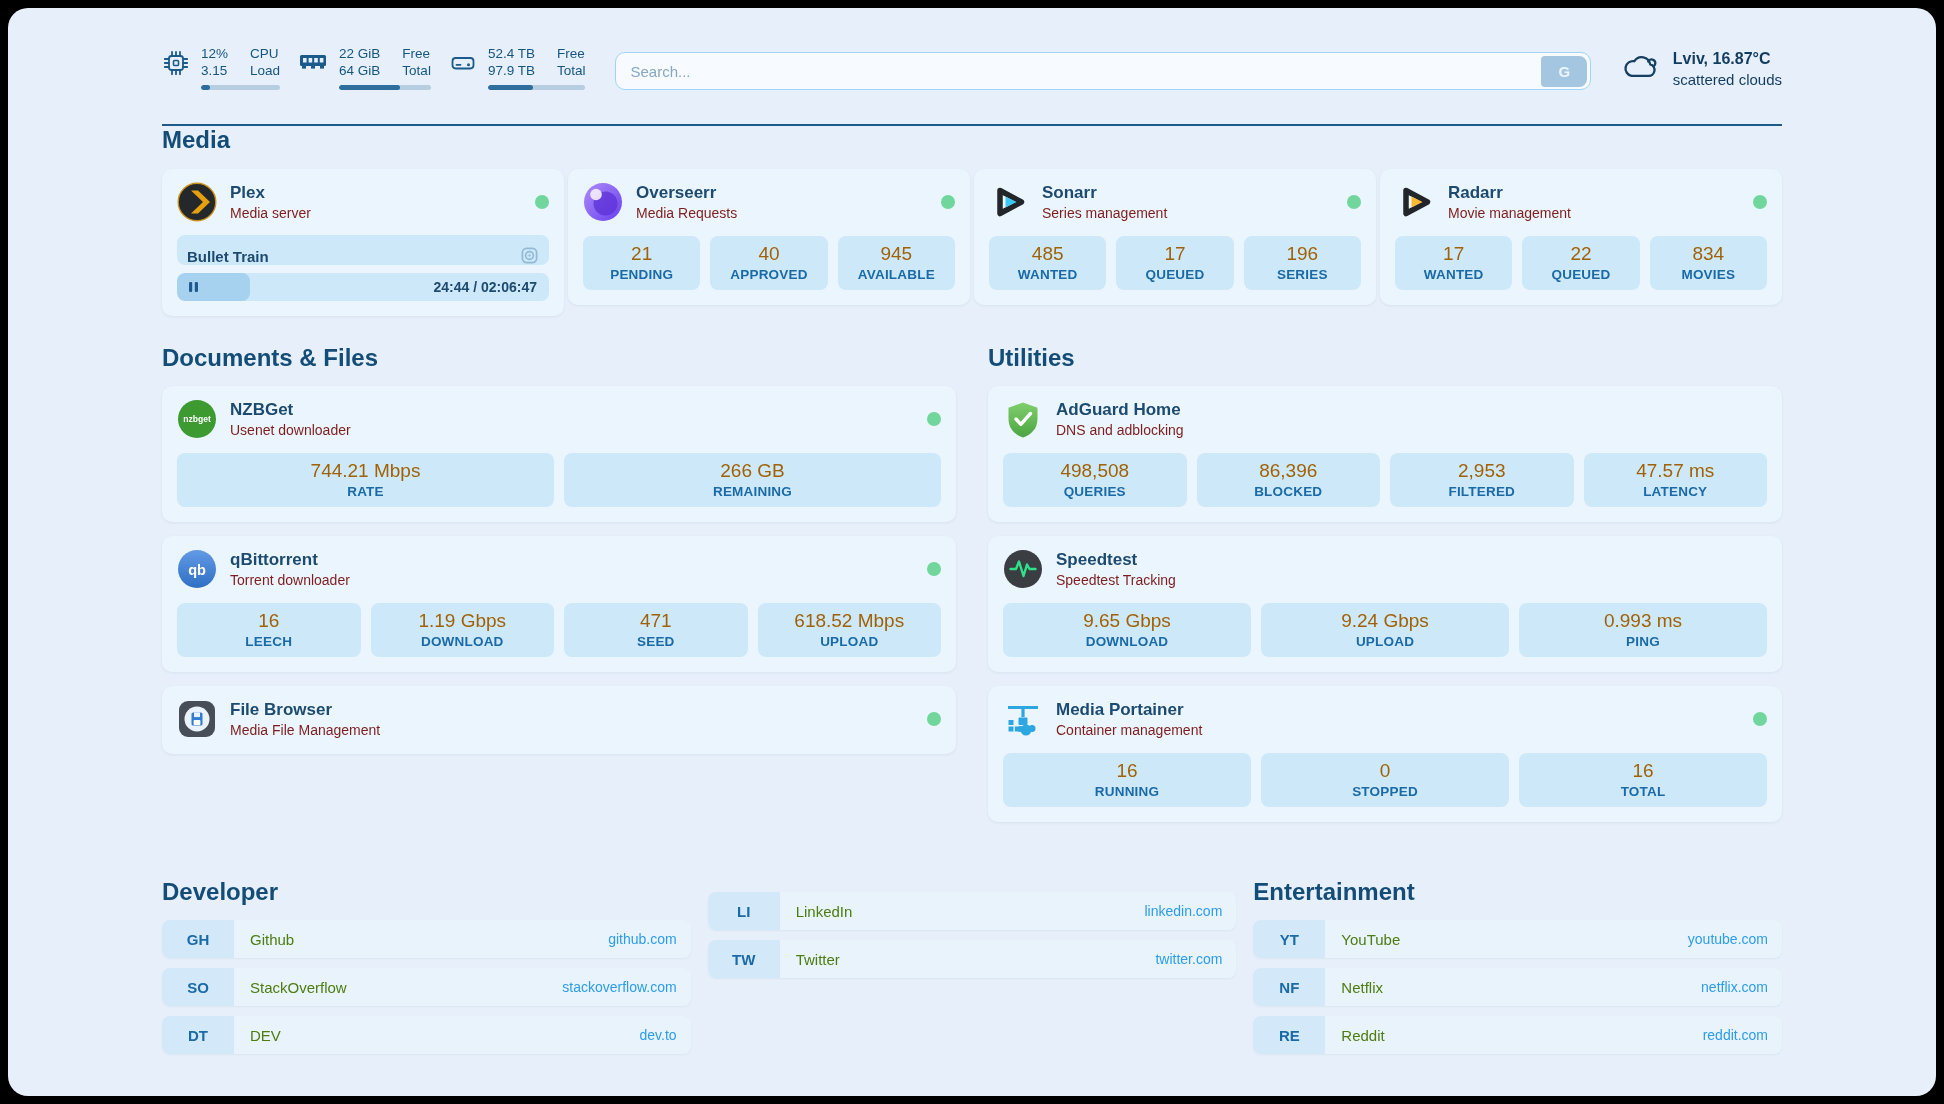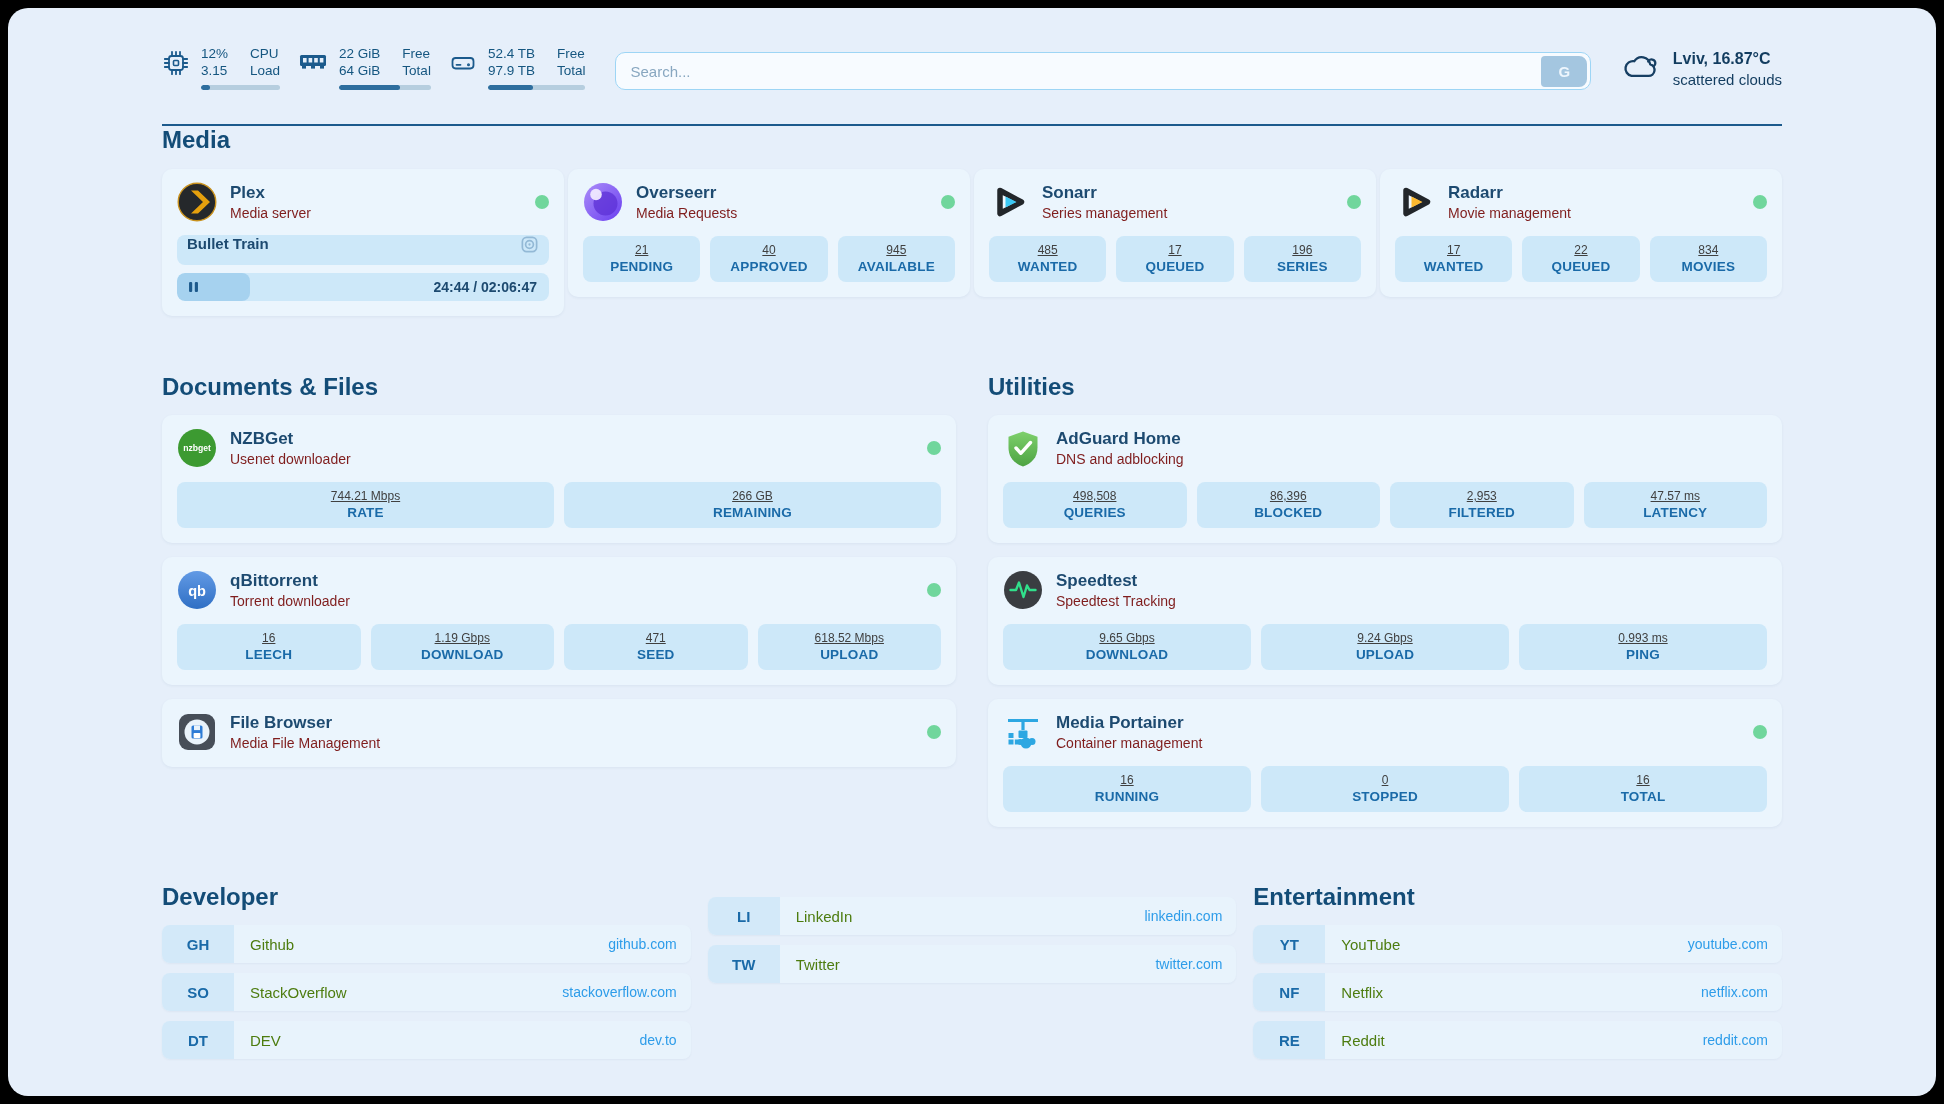--- a/index.html
+++ b/index.html
@@ -38,33 +38,33 @@
 
   .card{background:#ebf5fd;border-radius:10px;padding:13px 15px 15px;box-shadow:0 1px 3px rgba(40,80,120,.07);cursor:pointer;}
   .chead{display:flex;align-items:center;gap:13px;}
   .cicon{flex:none;width:40px;height:40px;}
   .cname{font-size:17px;font-weight:700;color:#1d4a70;line-height:1.2;}
   .csub{font-size:14px;color:#7f1d1d;margin-top:2px;}
   .cdot{width:14px;height:14px;border-radius:50%;background:#70d69c;margin-left:auto;flex:none;}
 
   .stats{display:flex;gap:10px;margin-top:14px;}
   .pill{flex:1;background:#cde8f9;border-radius:8px;text-align:center;padding:7px 4px 8px;}
-  .pv{font-size:12px;color:#404040;text-decoration:underline;}
+  .pv{font-size:19px;color:#a16207;}
   .pl{font-size:13.5px;font-weight:700;color:#1a6aa8;margin-top:2px;letter-spacing:.2px;}
 
   
-  .ptitle{margin-top:13px;display:flex;align-items:flex-start;background:#cde8f9;border-radius:8px;height:30px;padding:0 10px;}
+  .ptitle{margin-top:13px;display:flex;align-items:flex-end;background:#cde8f9;border-radius:8px;height:30px;padding:0 10px;}
   .ptitle-text{font-size:15px;font-weight:700;color:#1d4a70;}
   .ptitle .cast{margin-left:auto;display:flex;}
   .pbar{margin-top:8px;position:relative;background:#cde8f9;border-radius:8px;height:28px;overflow:hidden;}
   .pfill{position:absolute;left:0;top:0;bottom:0;background:#a6d2ef;border-radius:8px;}
   .ppause{position:absolute;left:10px;top:50%;transform:translateY(-50%);display:flex;}
   .ptime{position:absolute;right:12px;top:50%;transform:translateY(-50%);font-size:14px;font-weight:700;color:#1d4a70;}
 
-  .twocol{margin-top:57px;display:grid;grid-template-columns:1fr 1fr;gap:32px;align-items:start;}
+  .twocol{margin-top:28px;display:grid;grid-template-columns:1fr 1fr;gap:32px;align-items:start;}
   .colstack .card{margin-top:14px;}
   .colstack h2{margin-bottom:0;}
 
   
   .bookmarks{margin-top:56px;display:grid;grid-template-columns:repeat(3,1fr);gap:17px;align-items:start;padding-bottom:50px;}
   .bm-list{margin-top:14px;display:flex;flex-direction:column;gap:10px;}
   .bm-row{display:flex;align-items:center;height:38px;background:#e8f3fc;border-radius:8px;overflow:hidden;
     box-shadow:0 1px 2px rgba(40,80,120,.05);cursor:pointer;}
   .bm-abbr{width:72px;height:100%;background:#d3e9f9;display:flex;align-items:center;justify-content:center;
     font-size:15px;font-weight:700;color:#1a6aa8;flex:none;}

